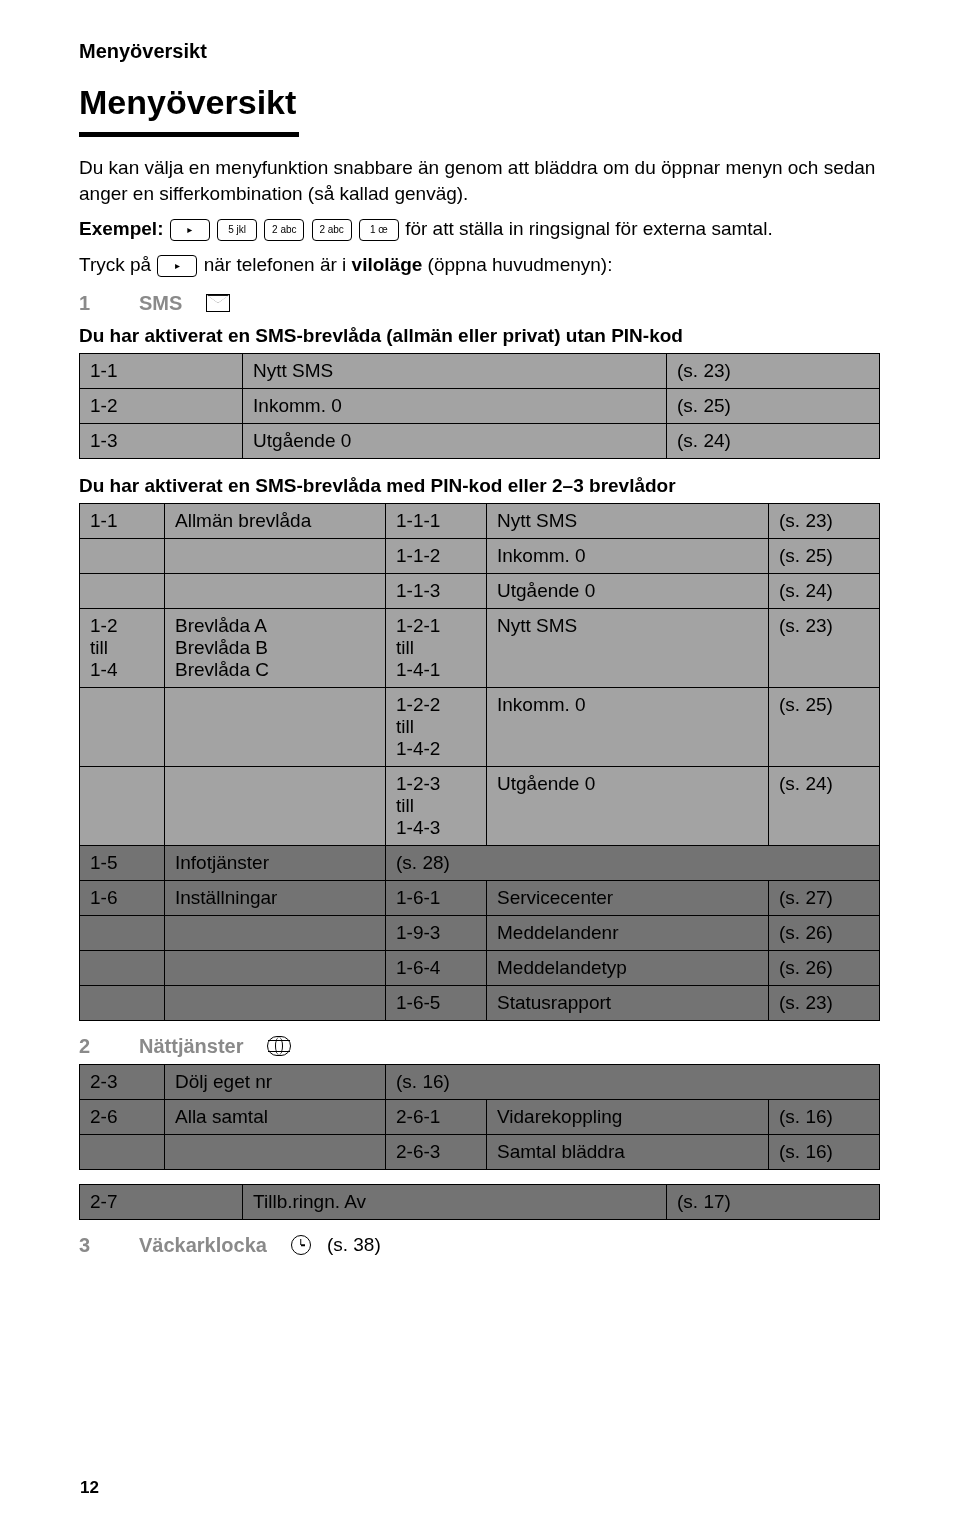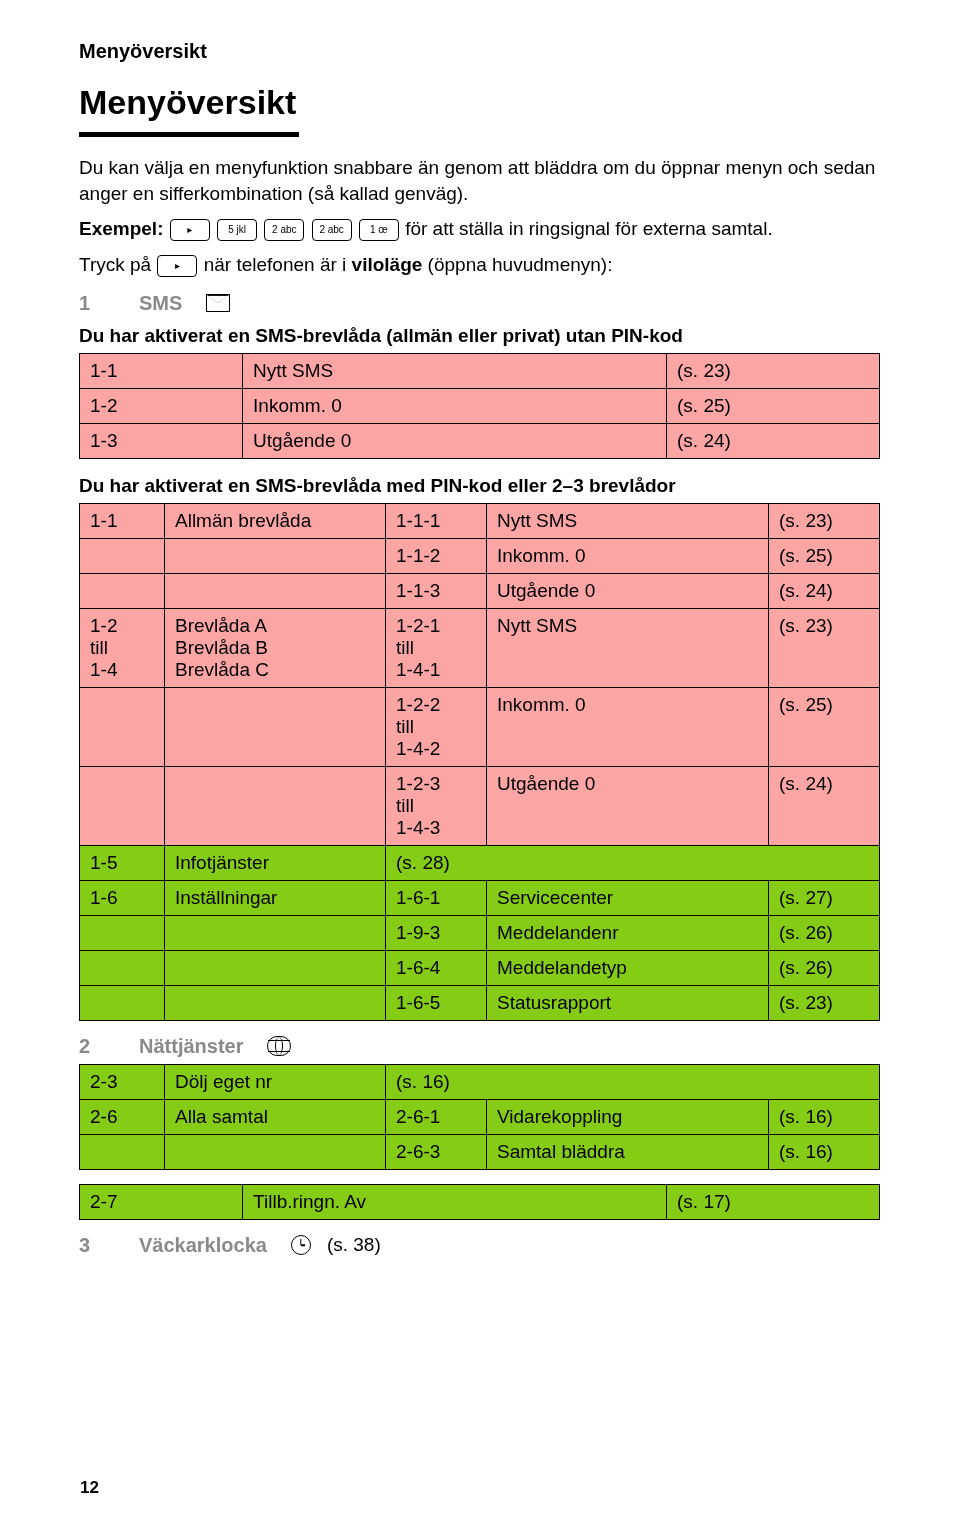--- a/index.html
+++ b/index.html
@@ -25,22 +25,22 @@
   .sec-icon-net::after{content:"";position:absolute;inset:0 7px;border-left:1px solid #000;border-right:1px solid #000;border-radius:50%}
   .subhead{font-weight:700;font-size:19px;margin:10px 0 6px}
   table{border-collapse:collapse;width:100%;font-size:19px}
   table + .subhead{margin-top:16px}
   td{border:1px solid #000;padding:6px 10px;vertical-align:top}
   td.idx{width:64px}
   td.name{width:200px}
   td.sub-idx{width:80px}
   td.sub-name{}
   td.pg{width:90px}
-  tr.shade td{background:#fca5a5}
-  tr.open td{background:#84cc16}
+  tr.shade td{background:#a3a3a3}
+  tr.open td{background:#737373}
   .pgnum{position:absolute;bottom:36px;left:80px;font-weight:700;font-size:17px}
 </style>
 </head>
 <body>
 
 <div class="page">
 
   <div class="running-head">Menyöversikt</div>
 
   <div class="title">Menyöversikt</div>

